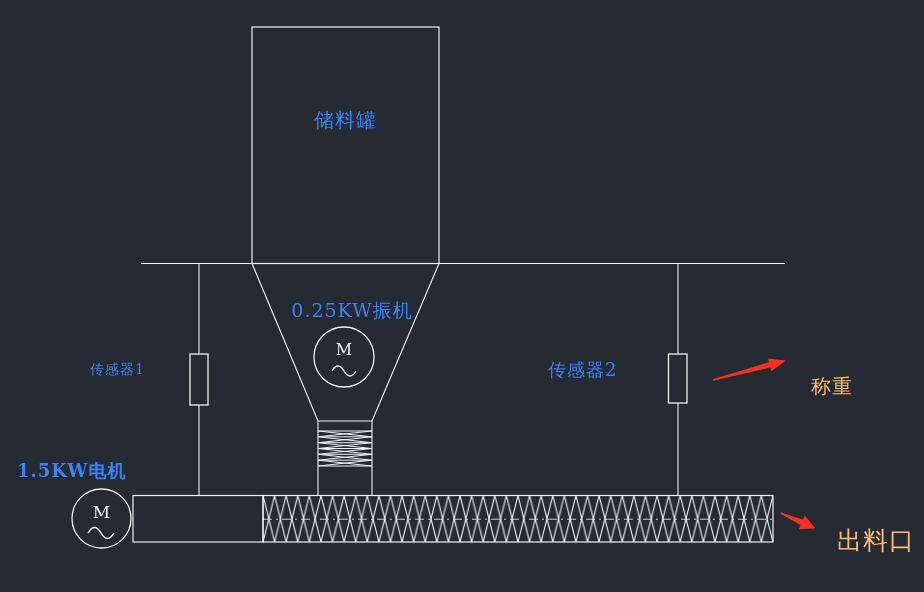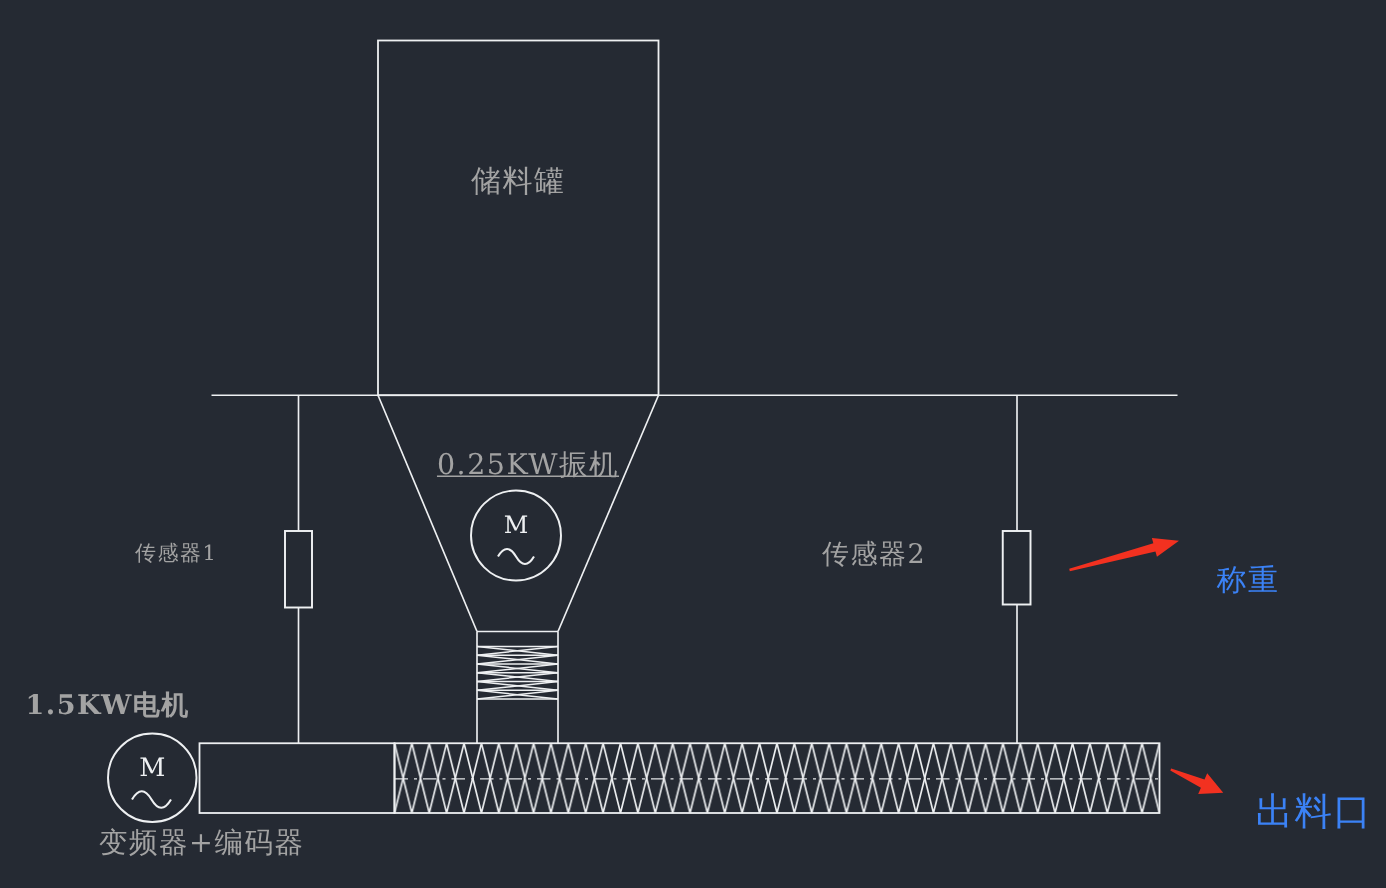--- a/index.html
+++ b/index.html
@@ -6,28 +6,28 @@
   .stage{
     position:relative;
     width:924px;height:592px;
     background:#252a33;
     overflow:hidden;
     font-family:"DejaVu Serif","DejaVu Sans",serif;
   }
   .stage svg{position:absolute;left:0;top:0;}
   .lbl{
     position:absolute;
-    color:#a3a3a3;
+    color:#3b82f6;
     font-size:18px;
     letter-spacing:1px;
     white-space:nowrap;
     line-height:1;
   }
   .lbl.center{text-align:center;}
-  .lbl.red{color:#3b82f6;}
+  .lbl.red{color:#fdba74;}
   .msym{
     position:absolute;
     color:#eef0f2;
     font-size:16px;
     font-family:"DejaVu Serif",serif;
     text-align:center;
     line-height:1;
   }
 </style>
 </head>
@@ -102,31 +102,30 @@
       <rect x="263" y="495.5" width="510" height="46.5" fill="none" stroke="#eef0f2" stroke-width="1.2"></rect>
       <line x1="263" y1="519.2" x2="773" y2="519.2" stroke="#eef0f2" stroke-width="0.9" stroke-dasharray="9 4 2 4" opacity="0.95"></line>
     </g>
 
     <polygon points="712.8,379.2 768.9,362.2 767.9,358.6 786,360.5 771.3,371.2 770.3,367.6 713.2,380.8" fill="#f23120" stroke="none"></polygon>
     <polygon points="780.8,512.3 803,519.7 804.8,515.5 815.5,528.5 798.8,529.3 800.6,525.1 780.2,513.7" fill="#f23120" stroke="none"></polygon>
   </svg>
 
   <div class="lbl center" style="left:252px;top:110px;width:187px;font-size:20px;">储料罐</div>
 
-  <div class="lbl center" style="left:286px;top:301px;width:132px;font-size:19px;text-decoration:underline;">0.25KW振机</div>
+  <div class="lbl center" style="left:286px;top:301px;width:132px;font-size:19px;">0.25KW振机</div>
 
   <div class="msym" style="left:333px;top:342px;width:22px;">M</div>
 
   <div class="lbl" style="left:90px;top:362px;font-size:14px;">传感器1</div>
 
   <div class="lbl" style="left:548px;top:361px;font-size:18px;">传感器2</div>
 
   <div class="lbl red" style="left:811px;top:376px;font-size:20px;">称重</div>
 
   <div class="lbl" style="left:17px;top:462px;font-size:18px;font-weight:bold;">1.5KW电机</div>
 
   <div class="msym" style="left:90px;top:504px;width:23px;font-size:17px;">M</div>
 
-  <div class="lbl" style="left:66px;top:553px;font-size:19px;">变频器+编码器</div>
 
   <div class="lbl red" style="left:837px;top:528px;font-size:25px;">出料口</div>
 
 </div>
 
 </body></html>

